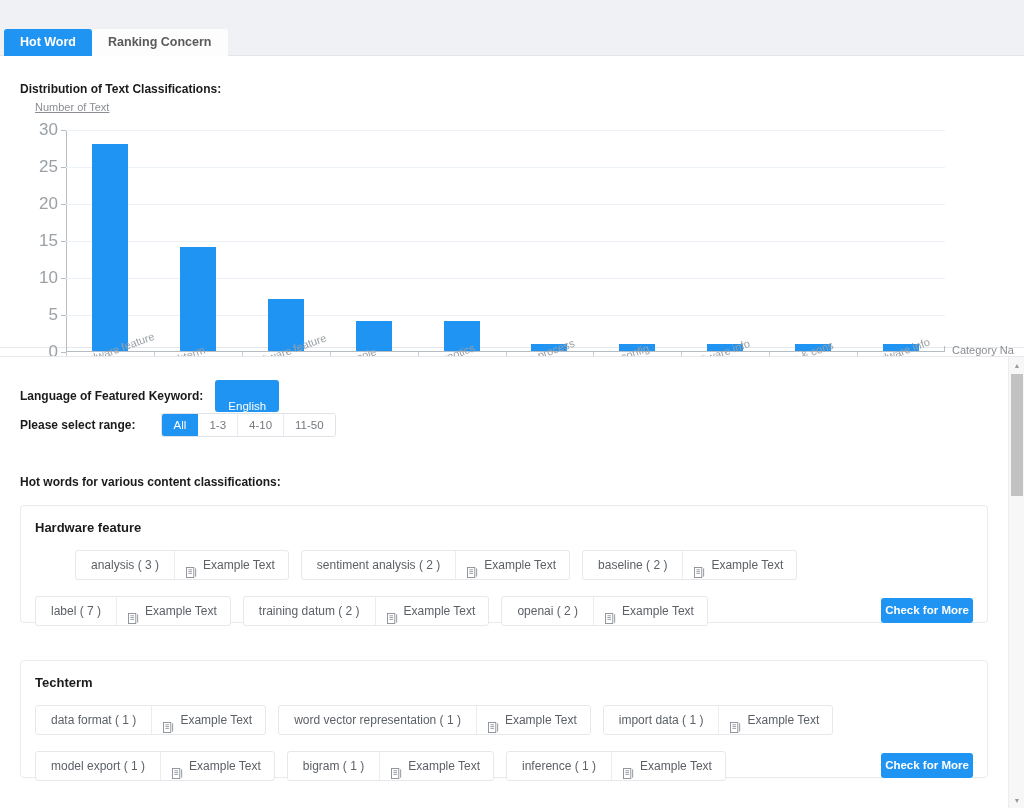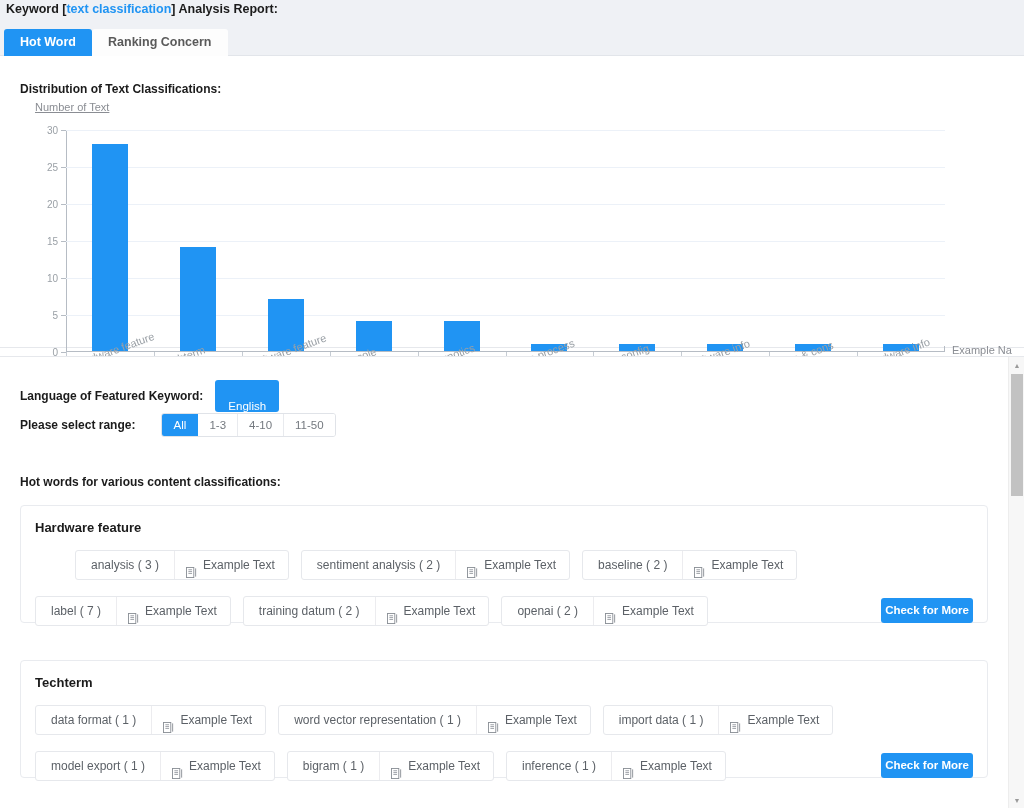--- a/index.html
+++ b/index.html
@@ -72,21 +72,21 @@
   .axis-line-y {
     position:absolute; left:0; bottom:0; width:1px; height:222px;
     background:#b6bcc4;
   }
   .axis-cap {
     position:absolute; bottom:0; width:1px; height:6px; background:#b6bcc4;
   }
   .ytick {
     position:absolute; right:879px; width:40px;
     text-align:right; padding-right:8px;
-    font-size:10px; color:#9aa0a6;
+    font-size:17px; color:#9aa0a6;
     transform:translateY(-50%);
   }
   .ytickmark {
     position:absolute; left:-5px; width:5px; height:1px; background:#b6bcc4;
   }
   .xtickmark {
     position:absolute; bottom:-5px; width:1px; height:5px; background:#c6ccd3;
   }
   .bar {
     position:absolute; bottom:1px;
@@ -193,32 +193,31 @@
     position:absolute; left:2px; top:17px; width:12px; height:122px;
     background:#c2c2c2; border-radius:0; cursor:pointer;
   }
 </style>
 </head>
 <body>
 
 <div id="app">
 
   <div class="header">
-    <div class="report-title"><span>Keyword [</span><span class="kw">text classification</span><span>] Analysis Report:</span></div>
     <div class="tabs">
       <div class="tab active">Hot Word</div>
       <div class="tab">Ranking Concern</div>
     </div>
   </div>
 
   <div class="chart-panel">
     <div class="chart-heading">Distribution of Text Classifications:</div>
     <div class="chart-area">
       <div class="axis-name-y">Number of Text</div>
-      <div class="axis-name-x">Example Na</div>
+      <div class="axis-name-x">Category Na</div>
       <div class="plot" id="plot">
         <div class="axis-line-y"></div>
         <div class="axis-line-x"></div>
         <div class="axis-cap" style="right:0"></div>
       <div class="ytick" style="top: 222px;">0</div>
           <div class="ytickmark" style="top: 222px;"></div>
           <div class="gridline" style="top: 185px;"></div>
           <div class="ytick" style="top: 185px;">5</div>
           <div class="ytickmark" style="top: 185px;"></div>
           <div class="gridline" style="top: 148px;"></div>

